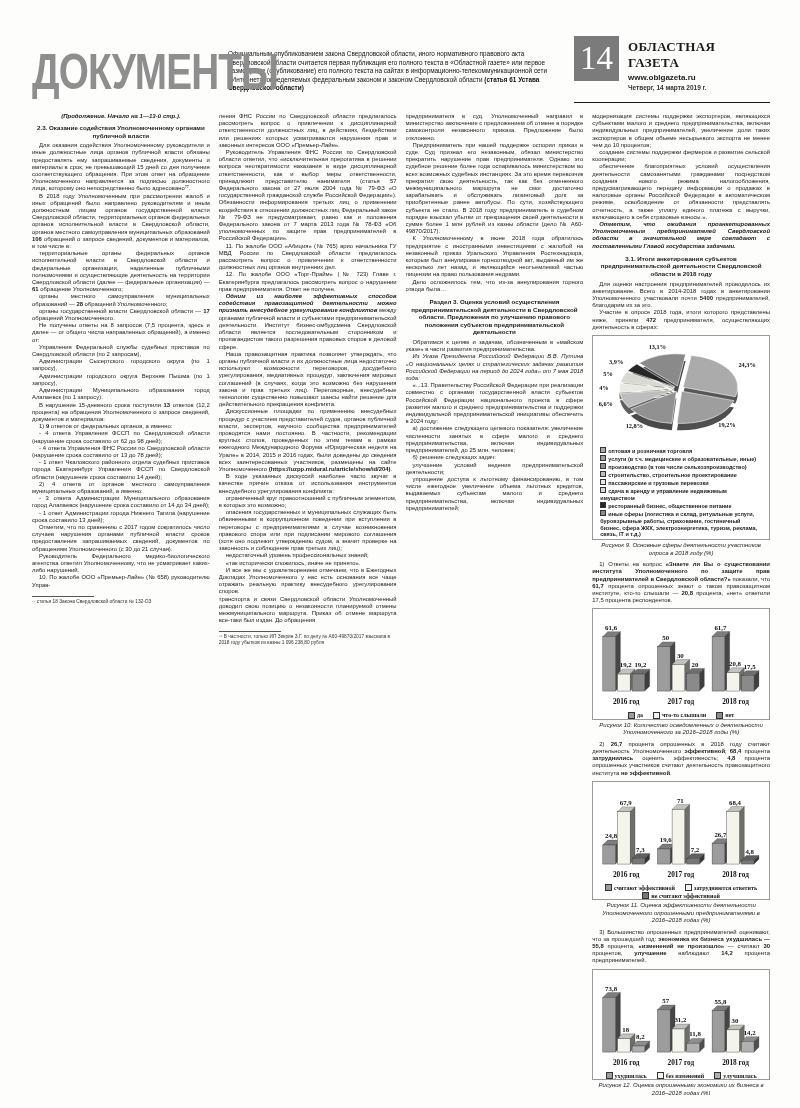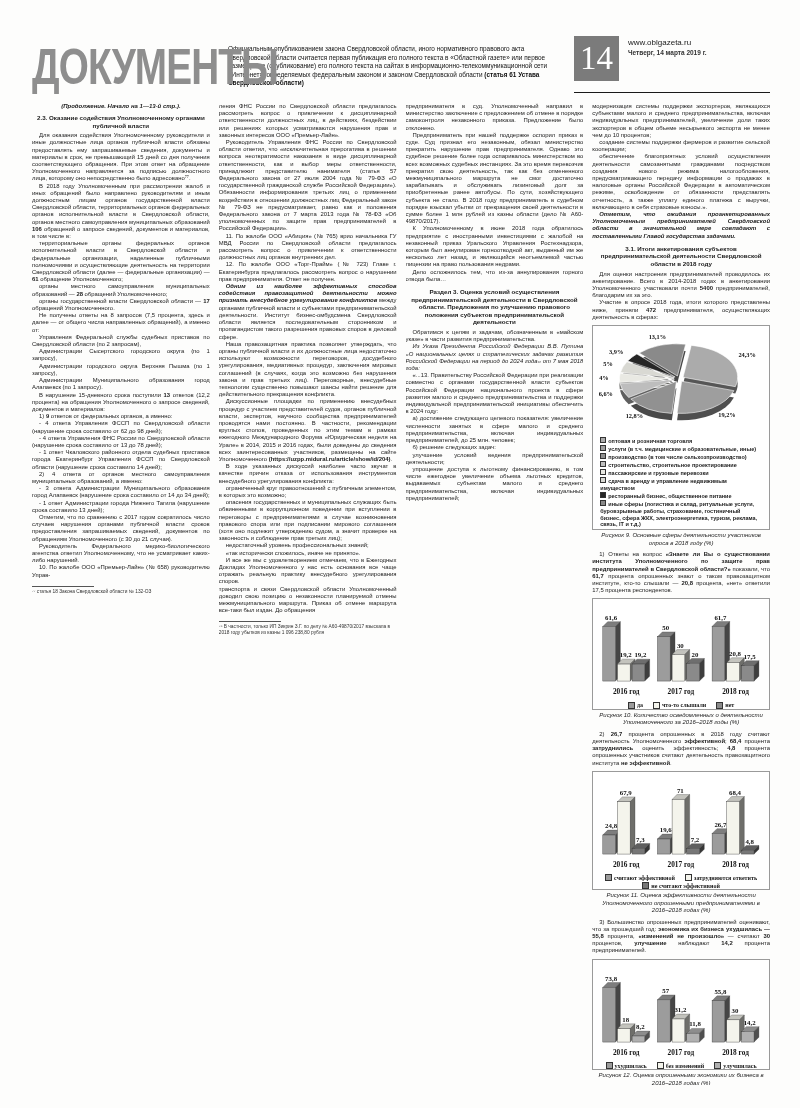--- a/index.html
+++ b/index.html
@@ -8,21 +8,21 @@
   
   .masthead{display:flex;align-items:center;margin:36px 30px 0 32px;gap:14px;}
   .logo{font-weight:800;font-size:44px;line-height:44px;color:#8e8e8e;letter-spacing:-1px;
         transform:scale(.88,1.12);transform-origin:left top;white-space:nowrap;width:182px;flex:0 0 182px;}
   .notice{flex:1;max-width:352px;font-size:6.4px;line-height:8.4px;color:#111;padding-top:4px;}
   .notice b{font-weight:bold;}
   .mast-right{flex:0 0 196px;display:flex;gap:9px;border-bottom:1.6px solid #1a1a1a;padding-bottom:11px;}
   .pagebox{width:45px;height:45px;background:#7b7b7b;color:#fff;display:flex;align-items:center;justify-content:center;
            font-family:"Liberation Serif",serif;font-size:33px;}
   .paper-name{font-family:"Liberation Serif",serif;font-weight:bold;font-size:13px;letter-spacing:.4px;margin-top:3px;}
-  .paper-site{font-size:8px;font-weight:normal;margin-top:2px;}
+  .paper-site{font-size:8px;font-weight:bold;margin-top:2px;}
   .paper-date{font-size:6.5px;font-weight:bold;color:#333;margin-top:2px;}
   
   .columns{display:grid;grid-template-columns:repeat(4,1fr);gap:9px;margin:10px 30px 0 32px;height:982px;}
   .col{overflow:hidden;}
   .p{font-size:5.9px;line-height:7.2px;text-align:justify;text-indent:7px;margin:0;}
   .p.noind{text-indent:0;}
   .p b{font-weight:bold;}
   .p.lead b{font-style:italic;}
   .pi{font-style:italic;}
   .pb{font-weight:bold;font-style:italic;}
@@ -49,20 +49,21 @@
 </head>
 <body>
 
 <div class="page">
   <header class="masthead">
     <div class="logo">ДОКУМЕНТЫ</div>
     <div class="notice"><span>Официальным опубликованием закона Свердловской области, иного нормативного правового акта Свердловской области считается первая публикация его полного текста в «Областной газете» или первое размещение (опубликование) его полного текста на сайтах в информационно-телекоммуникационной сети «Интернет», определяемых федеральным законом и законом Свердловской области </span><b>(статья 61 Устава Свердловской области)</b><span></span></div>
     <div class="mast-right">
       <div class="pagebox">14</div>
       <div>
+        <div class="paper-name">ОБЛАСТНАЯ ГАЗЕТА</div>
         <div class="paper-site">www.oblgazeta.ru</div>
         <div class="paper-date">Четверг, 14 марта 2019 г.</div>
       </div>
     </div>
   </header>
   <main class="columns" id="columns">
       <div class="col">
         <div class="cont"><span>(Продолжение. Начало на 1—13-й стр.).</span></div>
         <div class="h"><span>2.3. Оказание содействия Уполномоченному органами публичной власти</span></div>
         <div class="p"><span>Для оказания содействия Уполномоченному руководители и иные должностные лица органов публичной власти обязаны предоставлять ему запрашиваемые сведения, документы и материалы в срок, не превышающий 15 дней со дня получения соответствующего обращения. При этом ответ на обращение Уполномоченного направляется за подписью должностного лица, которому оно непосредственно было адресовано⁷⁷.</span></div>

